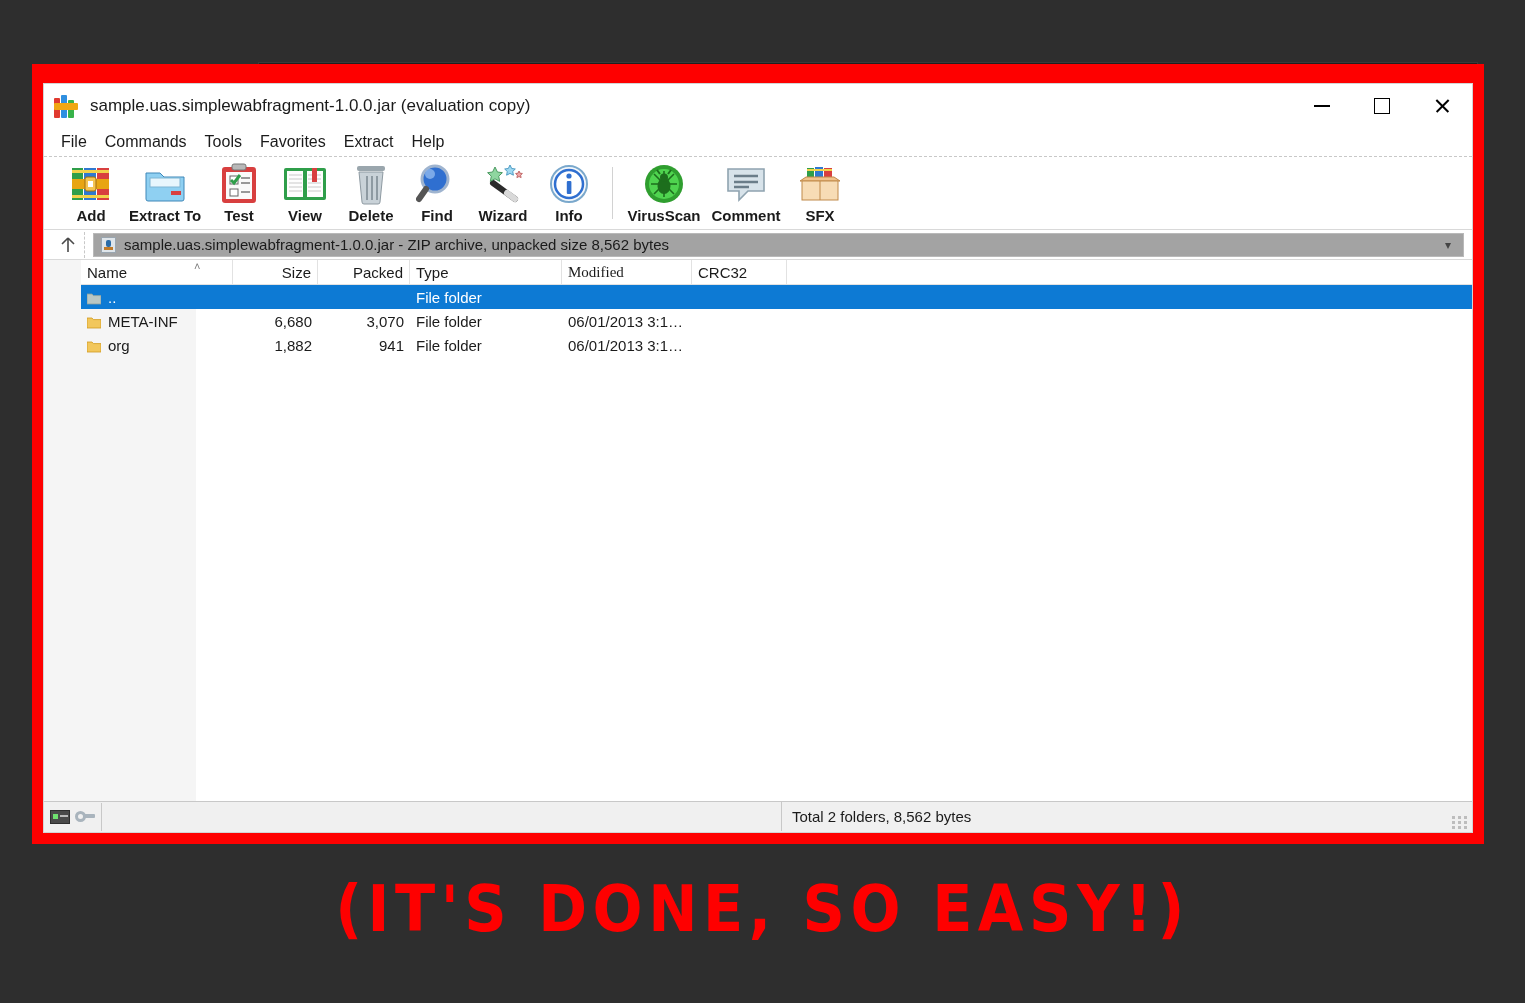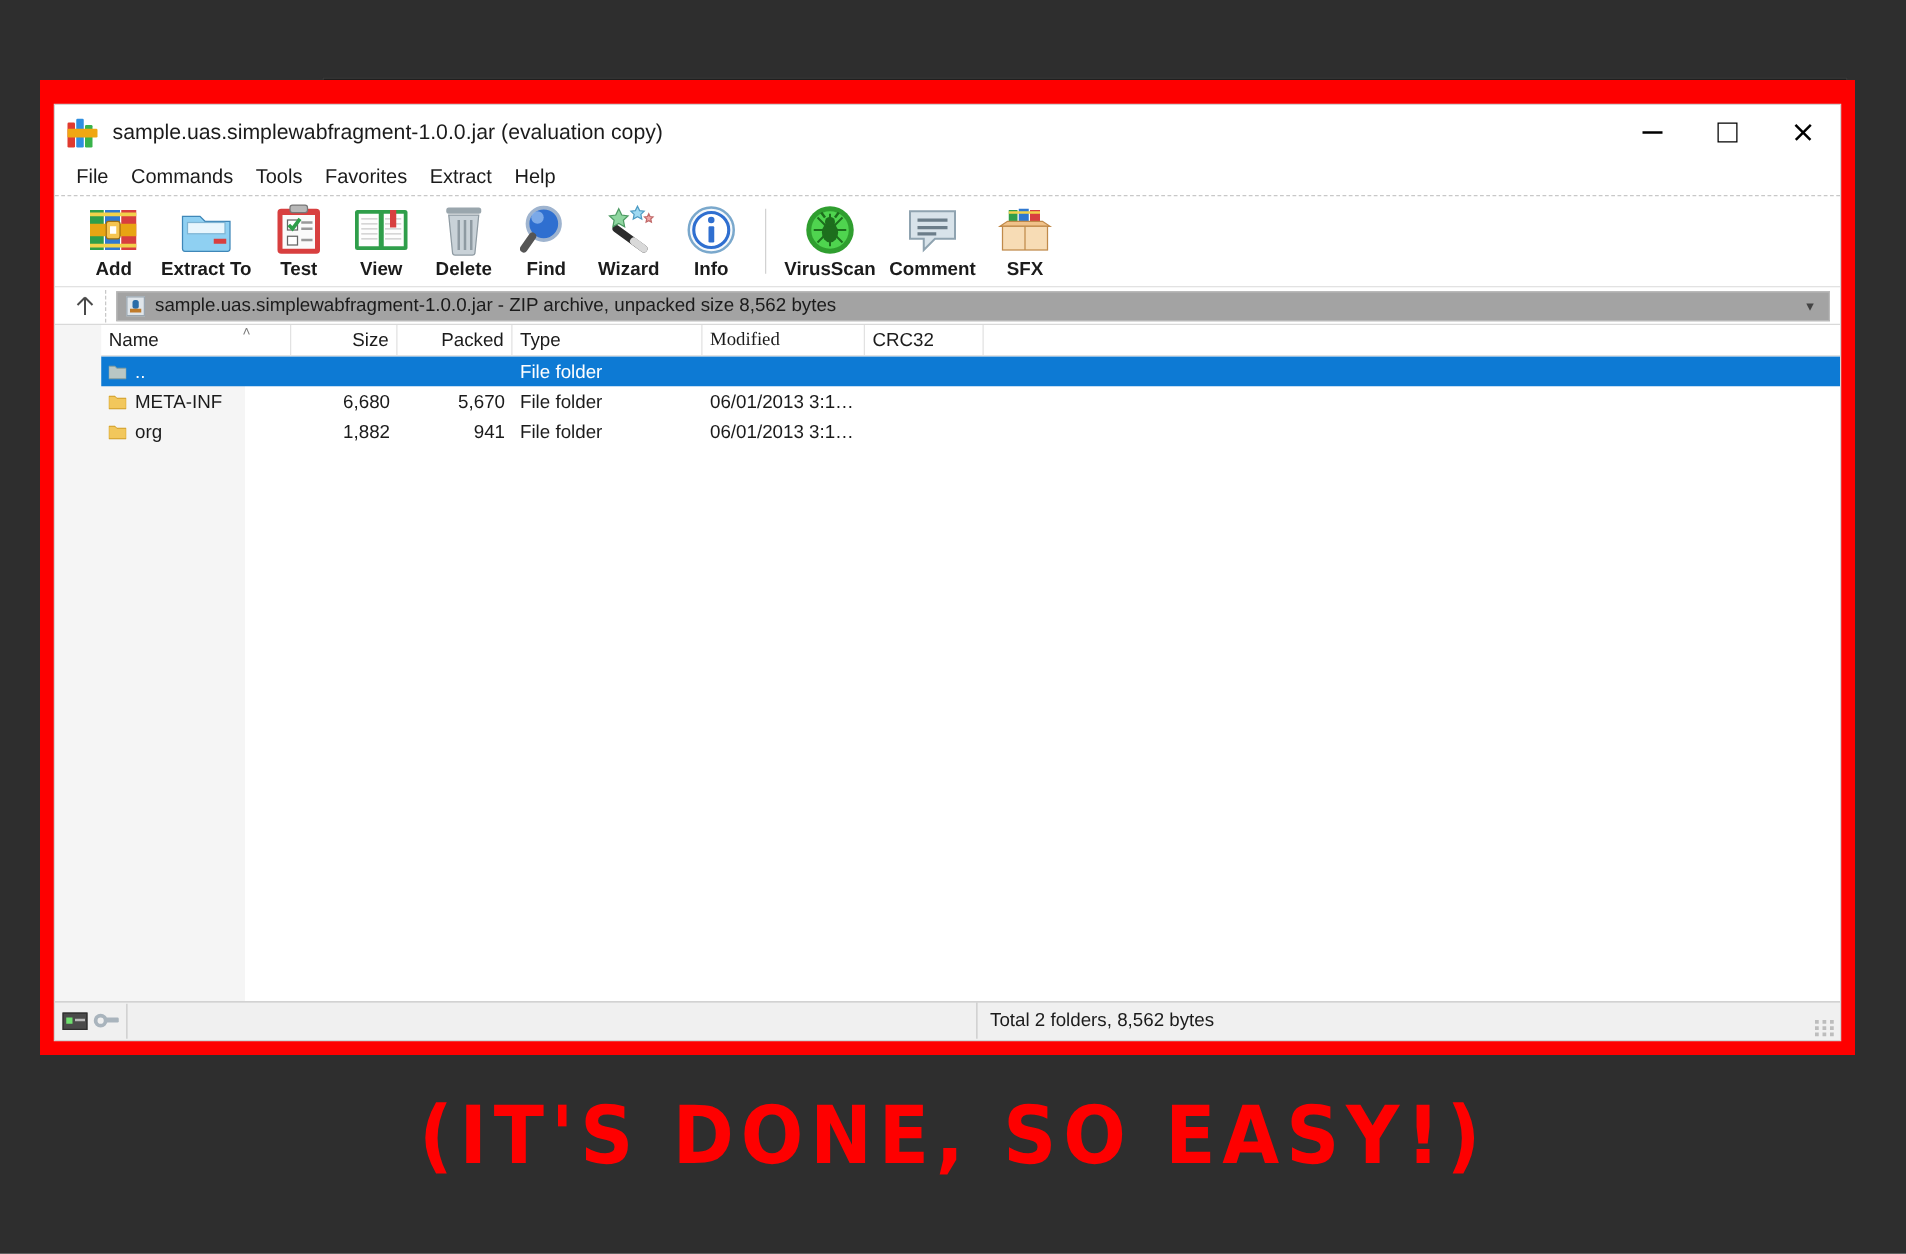--- a/index.html
+++ b/index.html
@@ -376,21 +376,21 @@
           <span class="cell" style="width: 95px;"></span>
         </div>
         <div class="row">
           <span class="cell" style="width: 152px; padding: 0px;">
             <span class="folder-ico"><svg width="14" height="12" viewBox="0 0 14 12">
     <path d="M0 1 h5 l1.4 1.6 H14 V11 H0 Z" fill="#f2c75c" stroke="#d09a1e" stroke-width=".8"></path>
               </svg></span>
             <span>META-INF</span>
           </span>
           <span class="cell right" style="width: 85px;">6,680</span>
-          <span class="cell right" style="width: 92px;">5,670</span>
+          <span class="cell right" style="width: 92px;">3,070</span>
           <span class="cell" style="width: 152px;">File folder</span>
           <span class="cell" style="width: 130px;">06/01/2013 3:1…</span>
           <span class="cell" style="width: 95px;"></span>
         </div>
         <div class="row">
           <span class="cell" style="width: 152px; padding: 0px;">
             <span class="folder-ico"><svg width="14" height="12" viewBox="0 0 14 12">
     <path d="M0 1 h5 l1.4 1.6 H14 V11 H0 Z" fill="#f2c75c" stroke="#d09a1e" stroke-width=".8"></path>
               </svg></span>
             <span>org</span>

